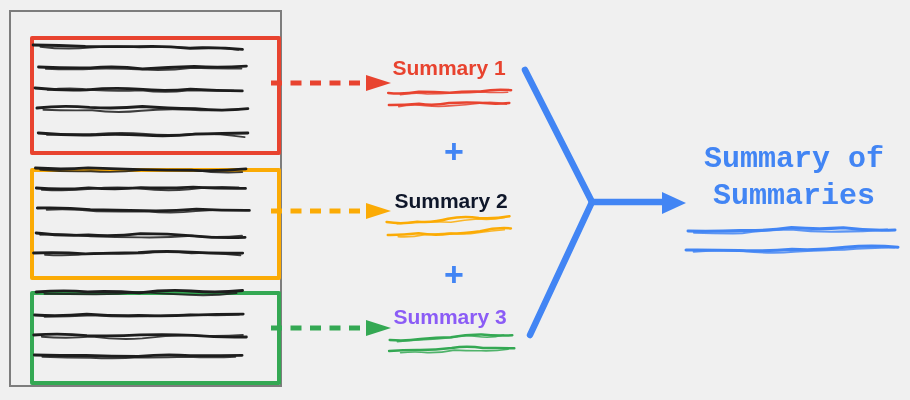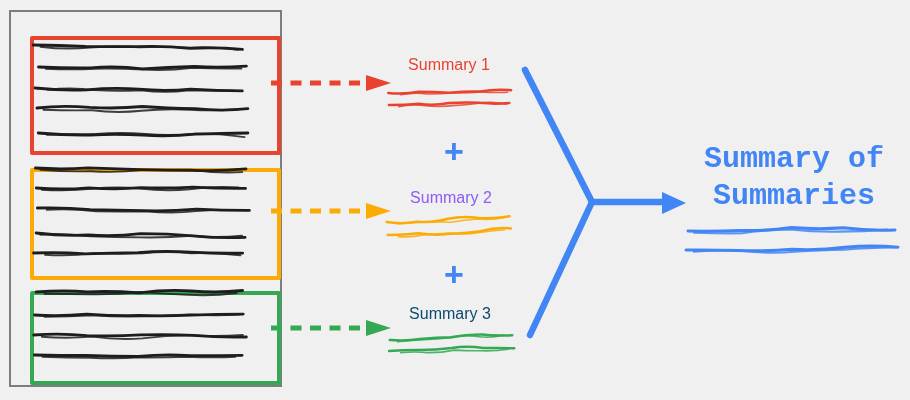--- a/index.html
+++ b/index.html
@@ -11,21 +11,21 @@
     position:absolute;left:9px;top:10px;width:273px;height:377px;
     border:2px solid #7d7d7d;box-sizing:border-box;background:transparent;
   }
   .chunk{position:absolute;box-sizing:border-box;border:4px solid #000;border-radius:2px;background:transparent;}
   #chunk1{left:19px;top:24px;width:251px;height:119px;}
   #chunk2{left:19px;top:156px;width:251px;height:112px;}
   #chunk3{left:19px;top:279px;width:251px;height:94px;}
   .overlay{position:absolute;left:0;top:0;width:910px;height:400px;pointer-events:none;}
   .sum-label{
     position:absolute;transform:translateX(-50%);
-    font-size:16px;font-weight:400;line-height:1.1;white-space:nowrap;
+    font-size:21px;font-weight:700;line-height:1.1;white-space:nowrap;
   }
   #sum1{left:449px;top:56px;}
   #sum2{left:451px;top:189px;}
   #sum3{left:450px;top:305px;}
   .plus{
     position:absolute;transform:translate(-50%,-50%);
     font-size:34px;font-weight:700;line-height:1;
   }
   #plus1{left:454px;top:151px;}
   #plus2{left:454px;top:274px;}
@@ -107,22 +107,22 @@
       </g>
     <g id="g-result">
         <path d="M 688.0 231.0 Q 714.8 231.5, 739.8 230.5 Q 765.4 231.1, 791.5 227.5 Q 817.7 229.6, 843.3 227.8 Q 868.4 230.9, 895.0 229.9" stroke="#4285F4" stroke-width="3" fill="none" stroke-linecap="round"></path>
         <path d="M 694.0 232.7 Q 718.7 233.5, 742.3 233.3 Q 764.9 229.9, 790.7 229.4 Q 813.8 232.1, 839.0 231.6 Q 863.3 231.4, 887.3 229.6" stroke="#4285F4" stroke-width="2.1" fill="none" stroke-linecap="round" opacity="0.85"></path>
         <path d="M 686.0 250.0 Q 713.2 249.8, 739.0 250.6 Q 767.0 251.3, 792.0 249.3 Q 820.0 250.6, 845.0 247.2 Q 871.8 244.7, 898.0 247.2" stroke="#4285F4" stroke-width="3" fill="none" stroke-linecap="round"></path>
         <path d="M 693.7 251.7 Q 720.1 249.0, 743.8 250.9 Q 770.4 254.1, 794.0 251.7 Q 820.6 249.9, 844.2 249.6 Q 867.7 247.6, 894.4 247.4" stroke="#4285F4" stroke-width="2.1" fill="none" stroke-linecap="round" opacity="0.85"></path>
       </g>
   </svg>
 
   <div class="sum-label" id="sum1" style="color: rgb(232, 67, 47);">Summary 1</div>
-  <div class="sum-label" id="sum2" style="color: #8b5cf6;">Summary 2</div>
-  <div class="sum-label" id="sum3" style="color: #0c4a6e;">Summary 3</div>
+  <div class="sum-label" id="sum2" style="color: #0f172a;">Summary 2</div>
+  <div class="sum-label" id="sum3" style="color: #8b5cf6;">Summary 3</div>
 
   <div class="plus" id="plus1" style="color: rgb(66, 133, 244);">+</div>
   <div class="plus" id="plus2" style="color: rgb(66, 133, 244);">+</div>
 
   <div class="result-title" style="color: rgb(66, 133, 244);">
     <span>Summary of</span>
     <span>Summaries</span>
   </div>
 
 </div>

